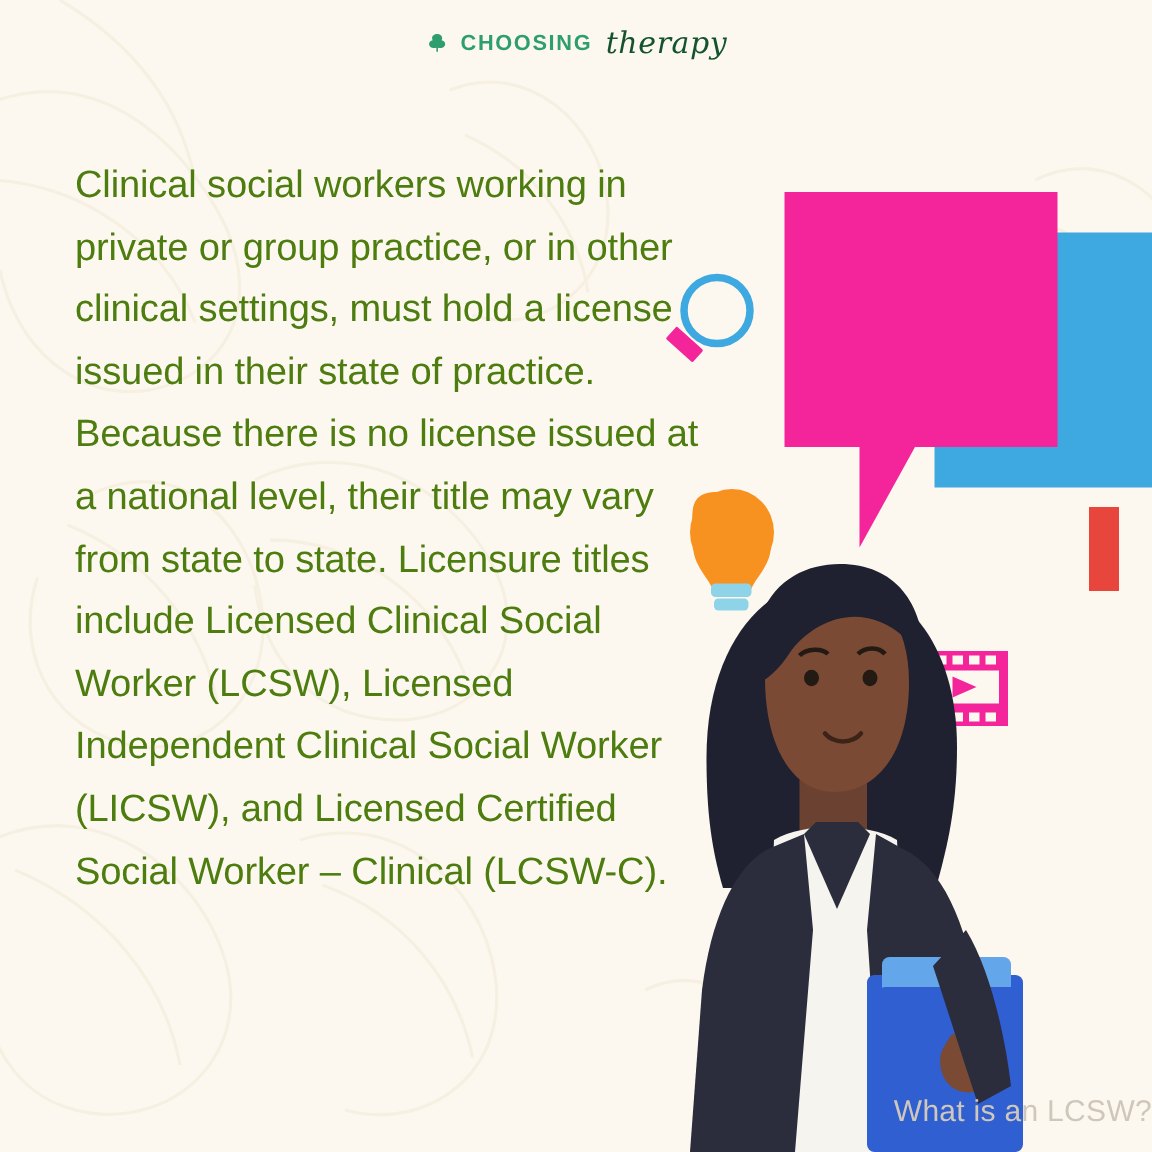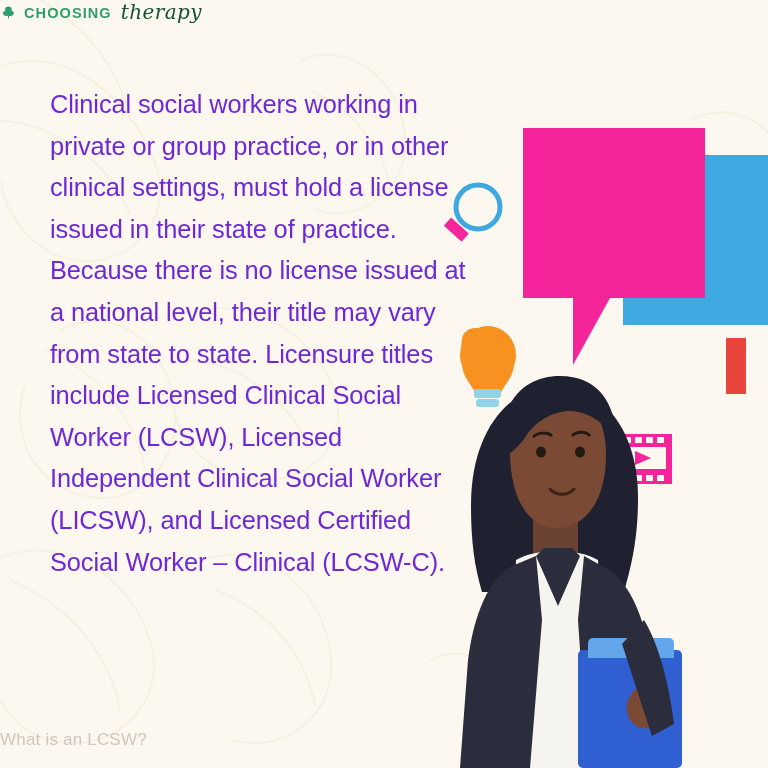--- a/index.html
+++ b/index.html
@@ -24,25 +24,26 @@
   
   .leaf-bg {
     position: absolute;
     inset: 0;
     opacity: 0.55;
   }
 
   
   .logo {
     position: absolute;
-    top: 0;
+    top: 16px;
     left: 0;
     width: 768px;
     display: flex;
     align-items: center;
+    justify-content: center;
     gap: 7px;
     height: 26px;
   }
   .logo-mark {
     width: 17px;
     height: 17px;
     display: block;
   }
   .logo-choosing {
     font-family: "Liberation Sans", sans-serif;
@@ -59,39 +60,39 @@
     color: #14532d;
     letter-spacing: 0.4px;
     margin-left: 2px;
     margin-top: -2px;
   }
 
   
   .copy {
     position: absolute;
     left: 50px;
-    top: 84px;
+    top: 103px;
     width: 430px;
     font-size: 25.4px;
     line-height: 41.6px;
-    color: #6d28d9;
+    color: #4d7c0f;
     font-family: "Liberation Sans", sans-serif;
     letter-spacing: -0.1px;
     white-space: pre-line;
     font-weight: 400;
   }
 
   
   .caption {
     position: absolute;
     left: 0;
     top: 730px;
     width: 768px;
-    text-align: left;
-    font-size: 17px;
+    text-align: right;
+    font-size: 20px;
     color: #cfc7bc;
     letter-spacing: 0.2px;
   }
 
   
   .graphics {
     position: absolute;
     right: 0;
     top: 0;
     width: 330px;

